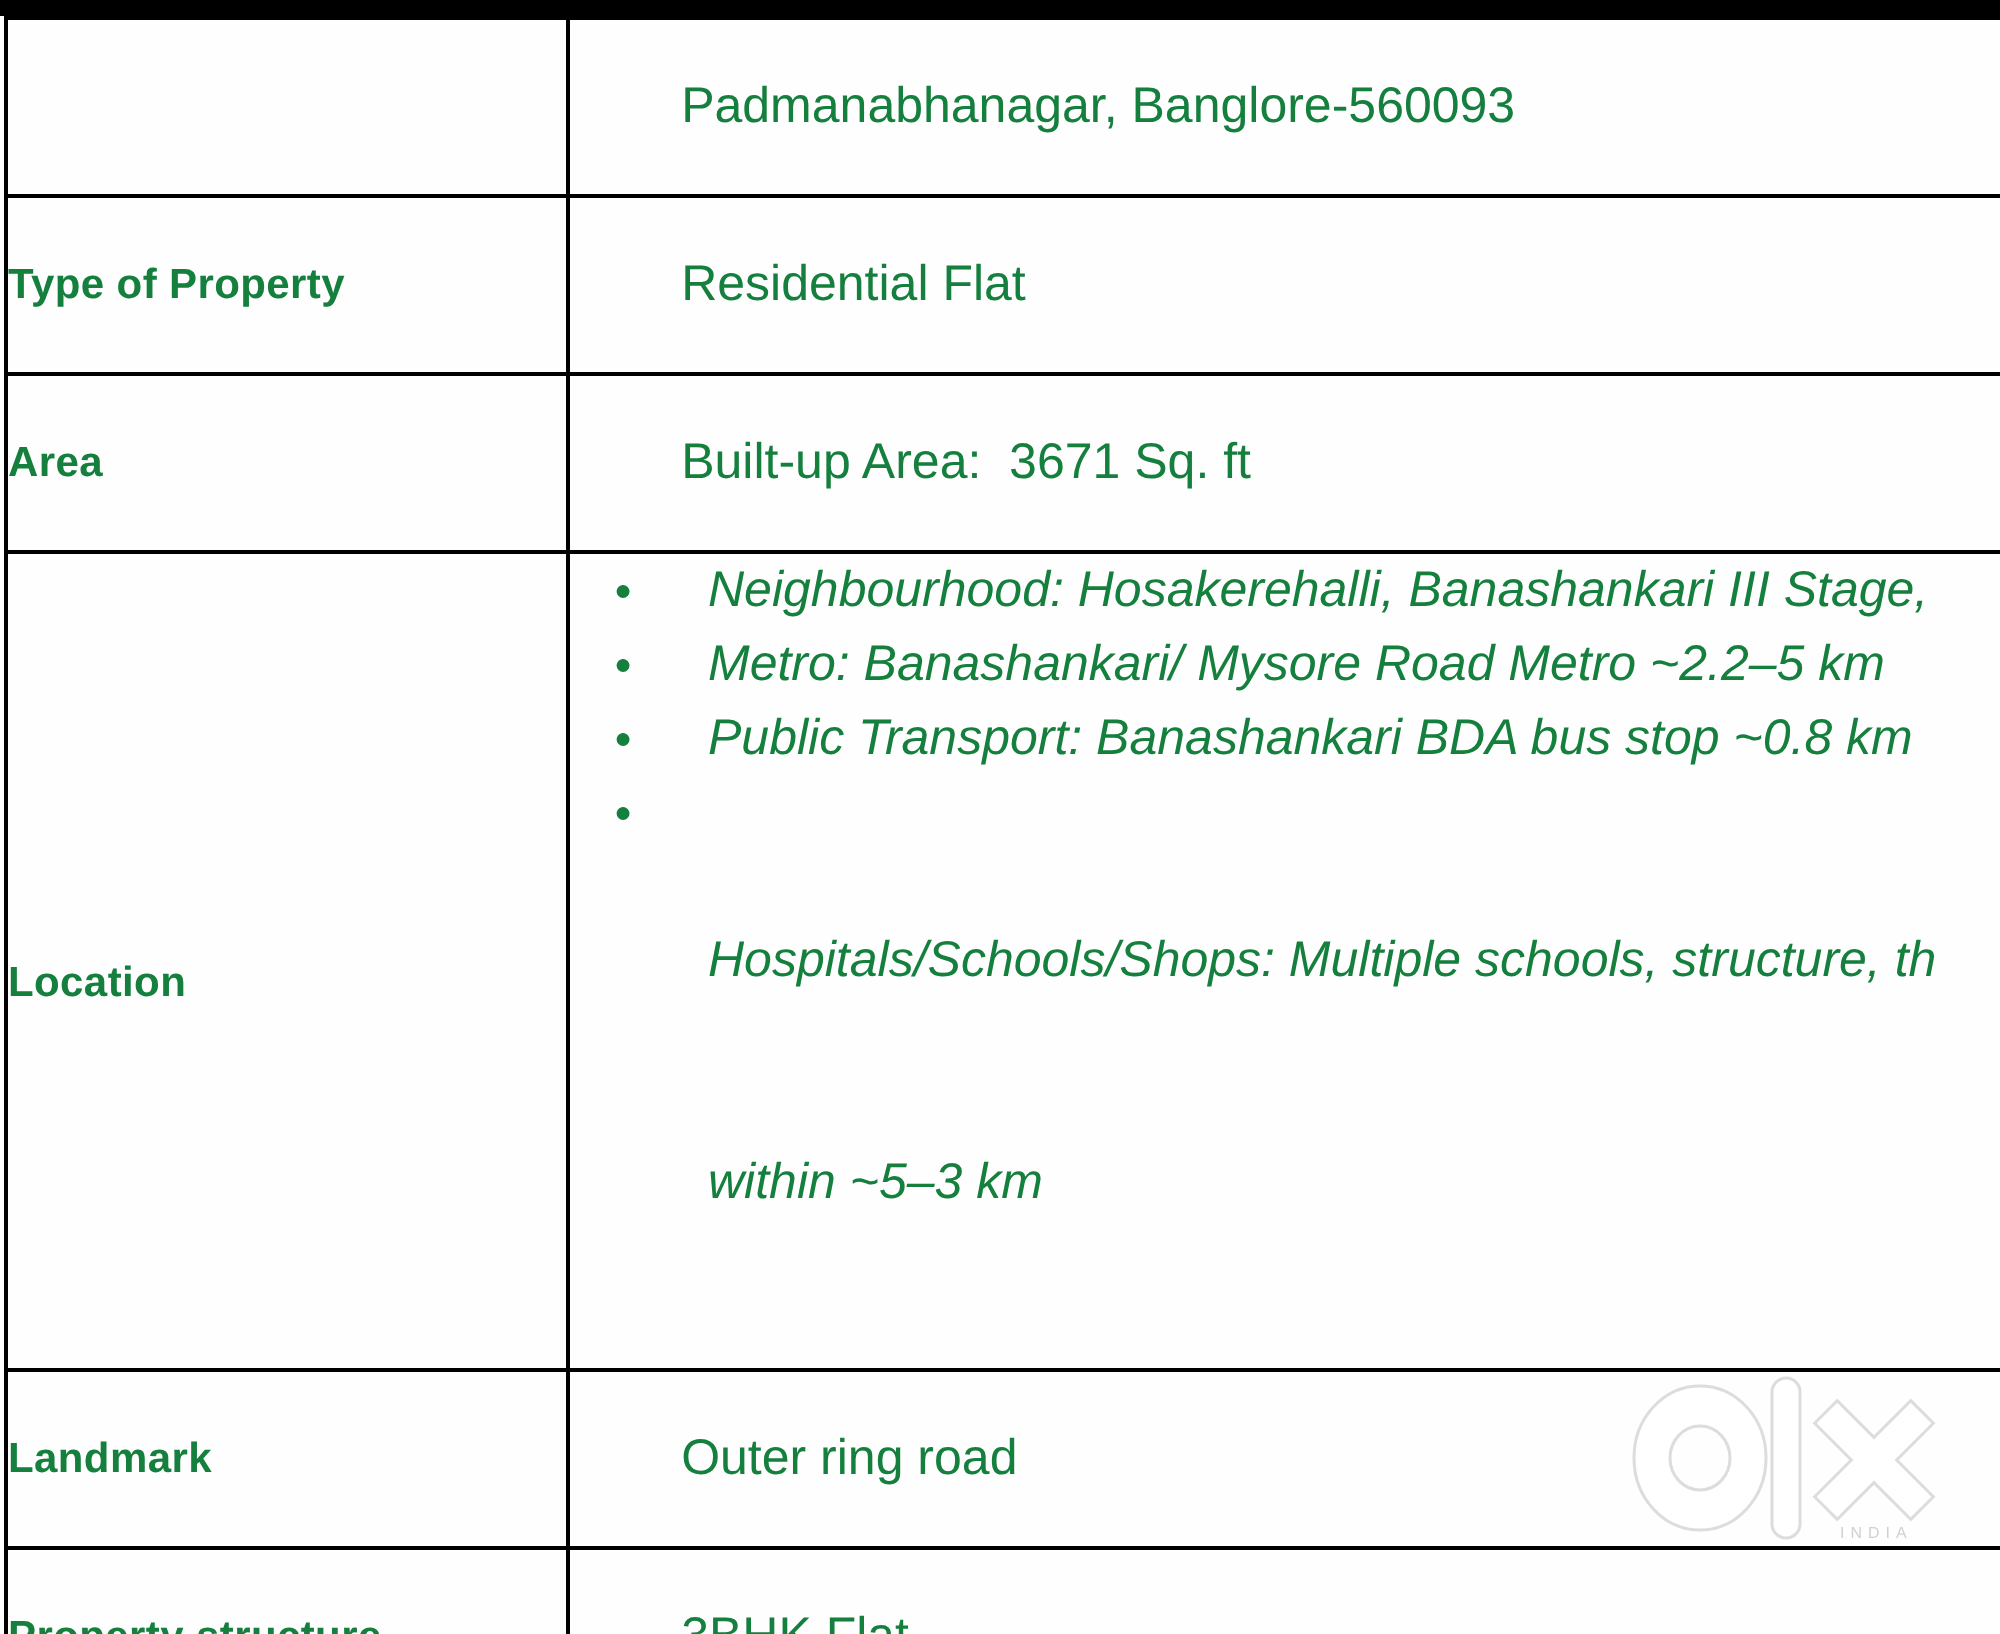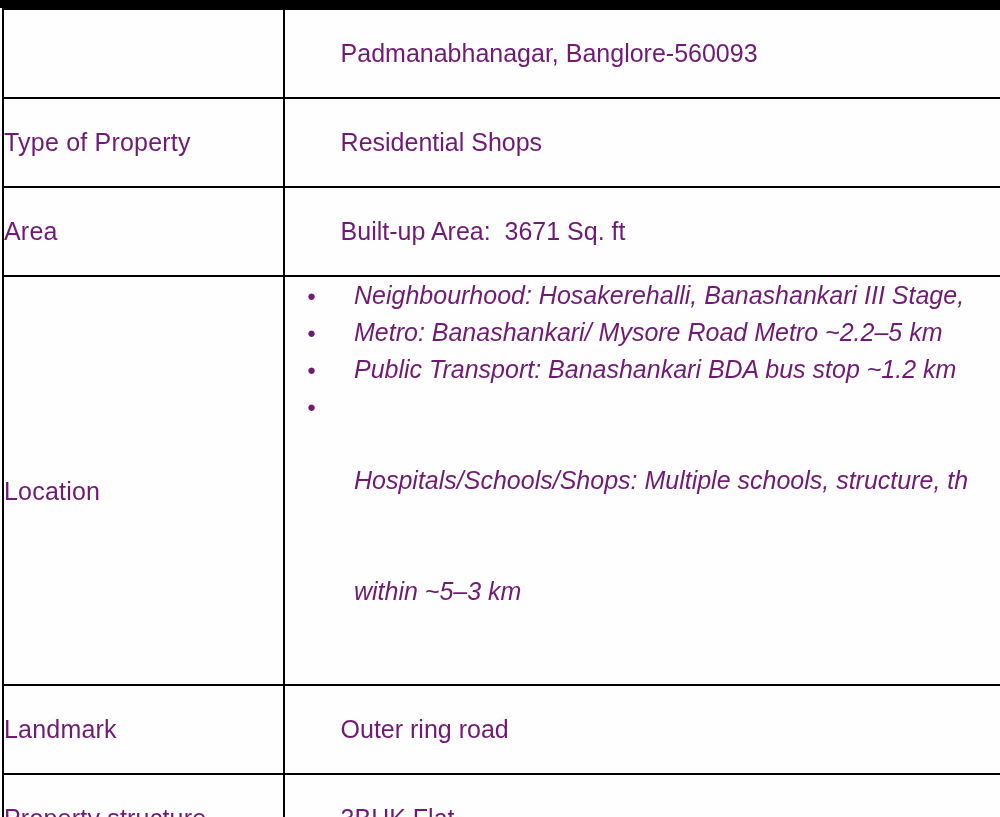--- a/index.html
+++ b/index.html
@@ -4,21 +4,21 @@
 <style>
   * { box-sizing: border-box; }
   html, body { margin: 0; padding: 0; background: #ffffff; }
   .root {
     position: relative;
     width: 1000px;
     height: 817px;
     background: #fefefe;
     overflow: hidden;
     font-family: "Liberation Sans", sans-serif;
-    color: #701a75;
+    color: #15803d;
   }
   .topbar {
     position: absolute;
     top: 0; left: 0;
     width: 100%;
     height: 8px;
     background: #000000;
   }
   table.prop {
     position: absolute;
@@ -28,22 +28,22 @@
     border-collapse: collapse;
     table-layout: fixed;
   }
   table.prop td {
     border: 2px solid #000000;
     padding: 0;
     vertical-align: middle;
     overflow: hidden;
   }
   td.lbl {
-    font-weight: normal;
-    font-size: 25px;
+    font-weight: bold;
+    font-size: 21px;
     padding-left: 12px;
     letter-spacing: 0.2px;
   }
   td.val {
     font-size: 25px;
     padding-left: 9px;
     white-space: pre;
   }
   td.top { vertical-align: top; }
   td.lbl.top { padding-top: 22px; }
@@ -94,21 +94,21 @@
         <tr style="height:38px;">
       <td class="lbl"></td>
       <td class="val">
         <span>Padmanabhanagar, Banglore-560093</span>
       </td>
     </tr>
 
     <tr style="height:40px;">
       <td class="lbl">Type of Property</td>
       <td class="val">
-        <span>Residential Shops</span>
+        <span>Residential Flat</span>
       </td>
     </tr>
 
     <tr style="height:37px;">
       <td class="lbl">Area</td>
       <td class="val">
         <span>Built-up Area:  3671 Sq. ft</span>
       </td>
     </tr>
 
@@ -118,21 +118,21 @@
         <div class="b-row">
           <span class="b-dot">●</span>
           <span class="b-txt">Neighbourhood: Hosakerehalli, Banashankari III Stage,</span>
         </div>
         <div class="b-row">
           <span class="b-dot">●</span>
           <span class="b-txt">Metro: Banashankari/ Mysore Road Metro ~2.2–5 km</span>
         </div>
         <div class="b-row">
           <span class="b-dot">●</span>
-          <span class="b-txt">Public Transport: Banashankari BDA bus stop ~1.2 km</span>
+          <span class="b-txt">Public Transport: Banashankari BDA bus stop ~0.8 km</span>
         </div>
         <div class="b-row">
           <span class="b-dot">●</span>
           <div class="b-txt">
             <div>Hospitals/Schools/Shops: Multiple schools, structure, th</div>
             <div>within ~5–3 km</div>
           </div>
         </div>
       </td>
     </tr>
@@ -147,14 +147,25 @@
     <tr style="height:39px;">
       <td class="lbl">Property structure</td>
       <td class="val">
         <span>3BHK Flat</span>
       </td>
     </tr>
 
   </tbody>
     </table>
 
+  <div class="wm">
+    <svg viewBox="0 0 162 94" xmlns="http://www.w3.org/2000/svg">
+      <g>
+        <path class="shape" fill-rule="evenodd" d="M7,45 a33,36 0 1,0 66,0 a33,36 0 1,0 -66,0 z
+             M25,45 a15,16 0 1,0 30,0 a15,16 0 1,0 -30,0 z"></path>
+        <rect class="shape" x="76" y="5" width="14" height="80" rx="7"></rect>
+        <path class="shape" transform="rotate(45 127 46)" d="M119,12 h16 v26 h26 v16 h-26 v26 h-16 v-26 h-26 v-16 h26 z"></path>
+        <text x="110" y="85" font-size="8" letter-spacing="3" fill="#c9c9c9" font-family="Liberation Sans, sans-serif">INDIA</text>
+      </g>
+    </svg>
+  </div>
 
 </div>
 
 </body></html>

